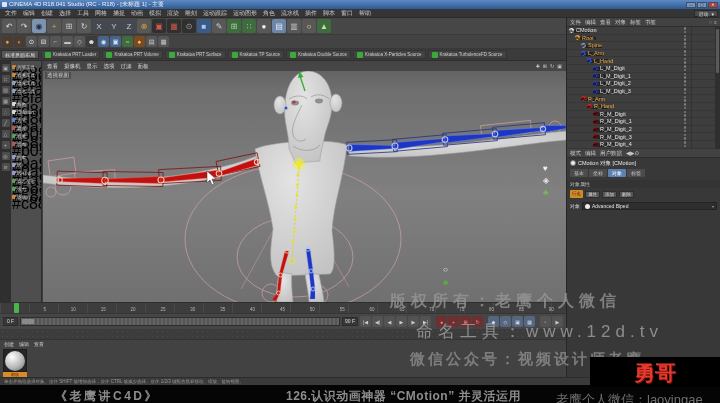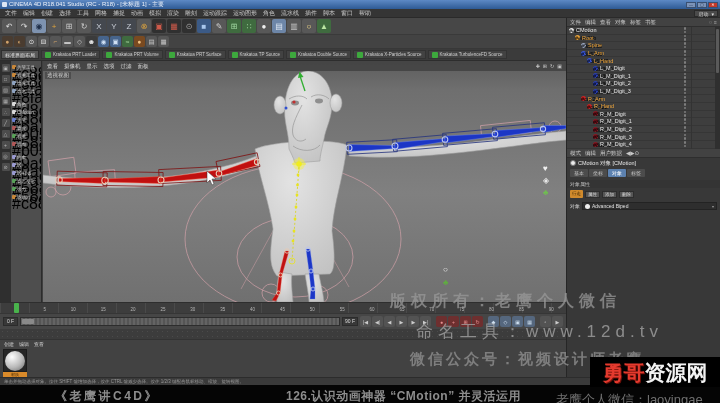--- a/index.html
+++ b/index.html
@@ -756,16 +756,15 @@
   <div class="f-series">《老鹰讲C4D》</div>
   <div class="f-episode">126.认识动画神器 “CMotion” 并灵活运用</div>
   <div class="f-wechat">老鹰个人微信：laoyingae</div>
 
   <div class="wm wm1">版权所有：老鹰个人微信</div>
   <div class="wm wm2">命名工具：www.12d.tv</div>
   <div class="wm wm3">微信公众号：视频设计师老鹰</div>
 
   <div class="logo">
     <span class="p1">勇哥</span>
-    <span class="p2">资源网</span>
   </div>
 
 </div>
 
 </body></html>

